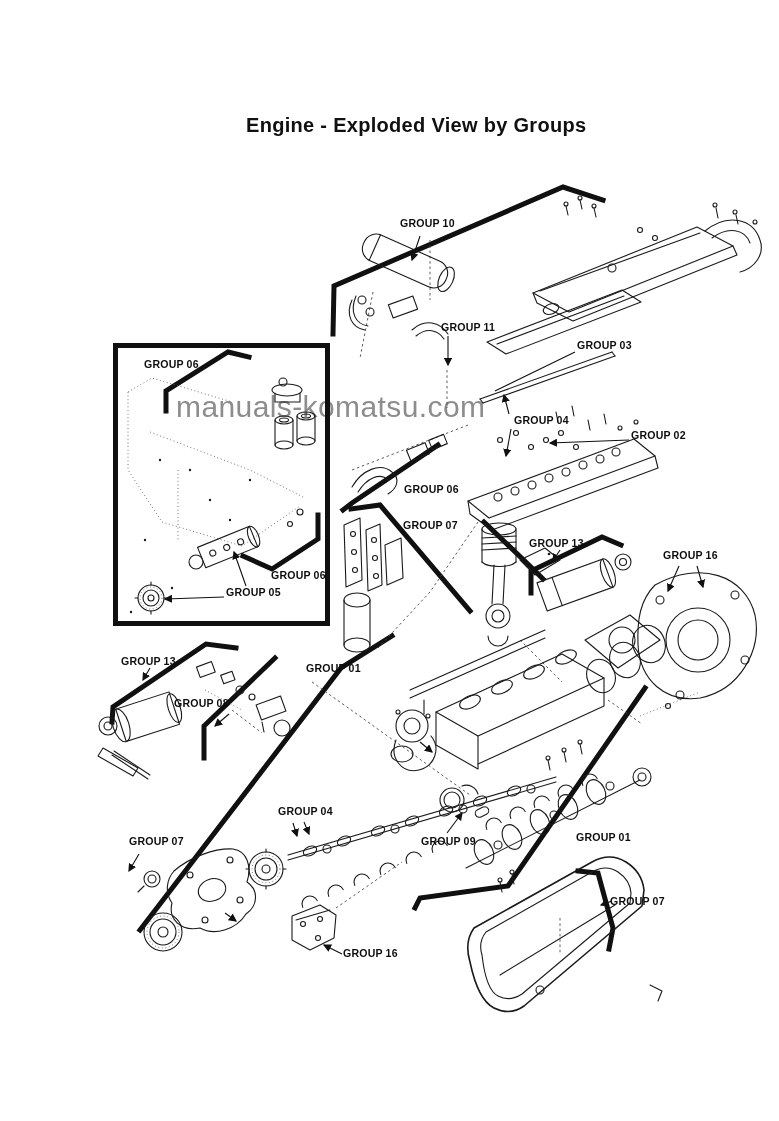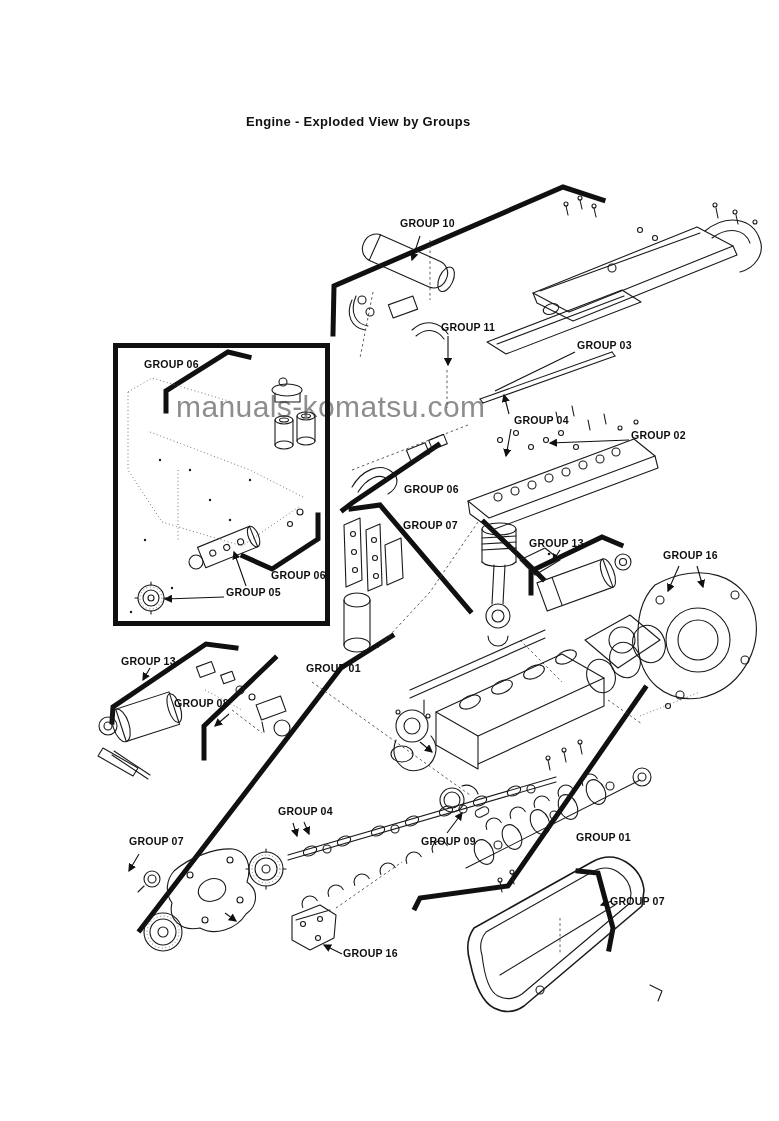--- a/index.html
+++ b/index.html
@@ -2,21 +2,21 @@
 <html><head>
 <meta charset="utf-8">
 <style>
   html,body{margin:0;padding:0;background:#eaeaea;}
   .page{
     position:relative;width:779px;height:1121px;background:#ffffff;
     margin:0 auto;font-family:"Liberation Sans",sans-serif;overflow:hidden;
   }
   .title{
     position:absolute;left:246px;top:114px;z-index:3;
-    font-size:13px;font-weight:700;color:#101010;letter-spacing:.3px;white-space:nowrap;
+    font-size:20px;font-weight:700;color:#101010;letter-spacing:.3px;white-space:nowrap;
   }
   .watermark{
     position:absolute;left:176px;top:390px;z-index:1;
     font-size:30px;font-weight:400;color:#8d8d8d;letter-spacing:.4px;white-space:nowrap;
   }
   svg.art{position:absolute;left:0;top:0;z-index:2;}
   .glabel{
     position:absolute;z-index:4;font-size:11px;font-weight:700;color:#0d0d0d;
     white-space:nowrap;letter-spacing:.2px;transform:scaleX(.96);transform-origin:left top;
   }

